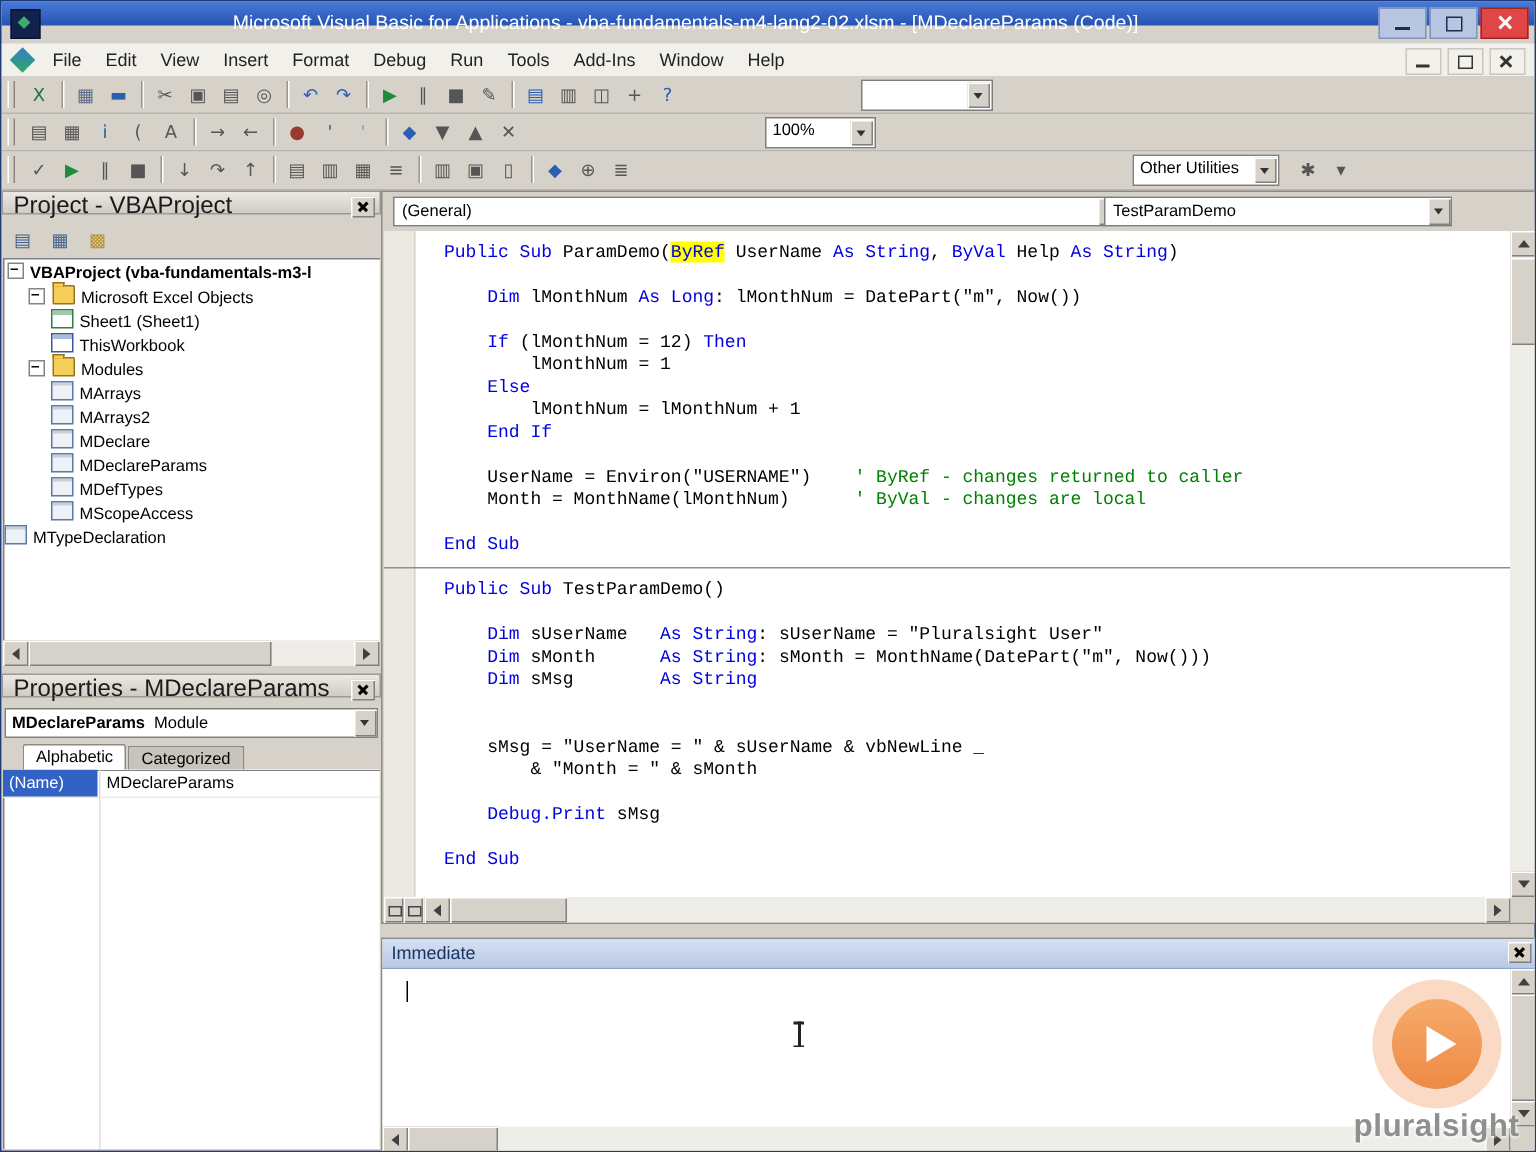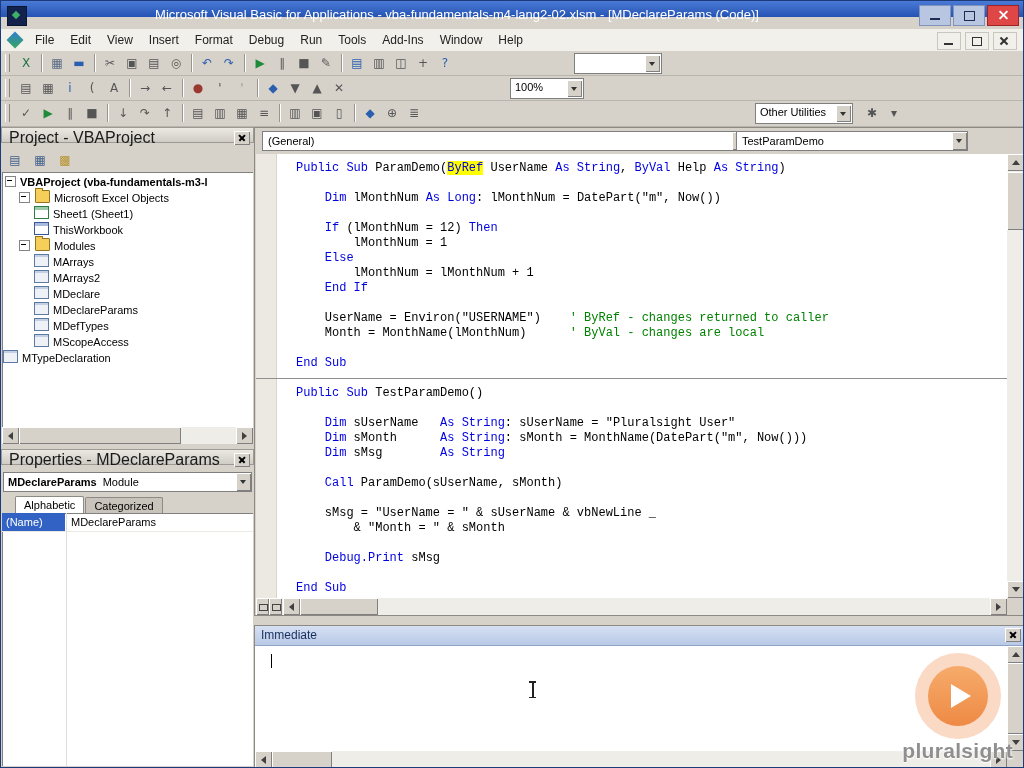--- a/index.html
+++ b/index.html
@@ -269,21 +269,20 @@
           <div class="code-line"><span class="t-n">    Month = MonthName(lMonthNum)      </span><span class="t-c">' ByVal - changes are local</span></div>
           <div class="code-line"></div>
           <div class="code-line"><span class="t-k">End Sub</span></div>
           <div class="code-line sep"></div>
           <div class="code-line"><span class="t-k">Public Sub </span><span class="t-n">TestParamDemo()</span></div>
           <div class="code-line"></div>
           <div class="code-line"><span class="t-n">    </span><span class="t-k">Dim</span><span class="t-n"> sUserName   </span><span class="t-k">As String</span><span class="t-n">: sUserName = "Pluralsight User"</span></div>
           <div class="code-line"><span class="t-n">    </span><span class="t-k">Dim</span><span class="t-n"> sMonth      </span><span class="t-k">As String</span><span class="t-n">: sMonth = MonthName(DatePart("m", Now()))</span></div>
           <div class="code-line"><span class="t-n">    </span><span class="t-k">Dim</span><span class="t-n"> sMsg        </span><span class="t-k">As String</span></div>
           <div class="code-line"></div>
-          <div class="code-line"><span class="t-n">    </span><span class="t-k">Call</span><span class="t-n"> ParamDemo(sUserName, sMonth)</span></div>
           <div class="code-line"></div>
           <div class="code-line"><span class="t-n">    sMsg = "UserName = " &amp; sUserName &amp; vbNewLine _</span></div>
           <div class="code-line"><span class="t-n">        &amp; "Month = " &amp; sMonth</span></div>
           <div class="code-line"></div>
           <div class="code-line"><span class="t-n">    </span><span class="t-k">Debug.Print</span><span class="t-n"> sMsg</span></div>
           <div class="code-line"></div>
           <div class="code-line"><span class="t-k">End Sub</span></div>
         </div>
     </div>
     <div class="sb" id="code-vscroll">

